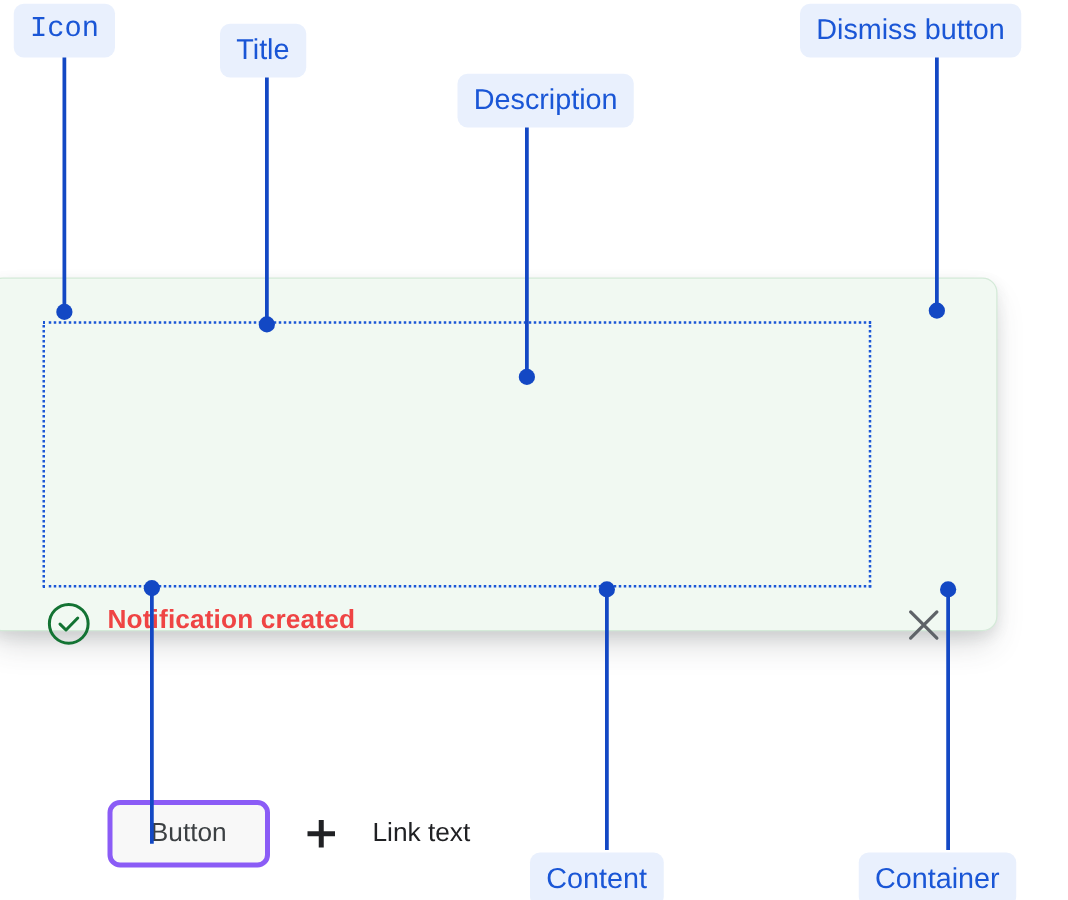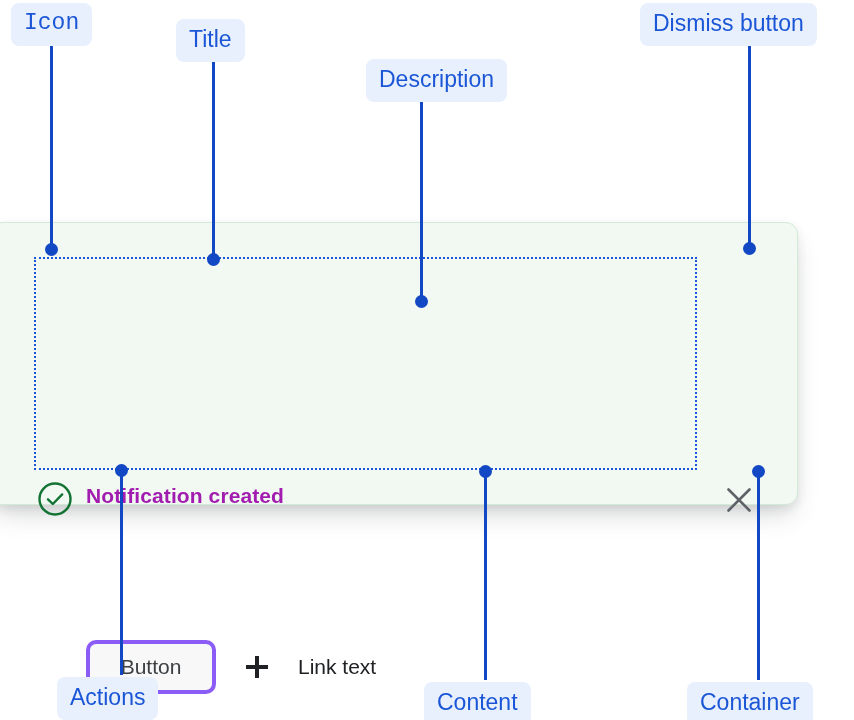--- a/index.html
+++ b/index.html
@@ -24,21 +24,21 @@
     box-shadow:0 14px 26px -6px rgba(60,64,67,.22), 0 4px 10px rgba(60,64,67,.10);
   }
   .card-inner{position:absolute;left:0;top:0;right:0;bottom:0;}
 
   .status-icon{
     position:absolute;left:46px;top:258px;
     width:36px;height:36px;
   }
   .card-title{
     position:absolute;left:95px;top:261px;
-    font-size:21px;font-weight:bold;color:#a21caf;
+    font-size:21px;font-weight:bold;color:#ef4444;
     letter-spacing:.1px;white-space:nowrap;
   }
   .card-desc{
     position:absolute;left:95px;top:308px;
     width:600px;
     font-size:21px;line-height:39px;color:#3c4043;
   }
   .actions-row{
     position:absolute;left:95px;top:417px;
     display:flex;align-items:center;gap:0;
@@ -166,19 +166,18 @@
   <div class="dot" style="left:752px;top:465px;"></div>
 
   <div class="ann-label" style="left:11px;top:3px;font-family:Liberation Mono, monospace;">Icon</div>
 
   <div class="ann-label" style="left:176px;top:19px;">Title</div>
 
   <div class="ann-label" style="left:334px;top:59px;margin-left:32px;">Description</div>
 
   <div class="ann-label" style="left:640px;top:3px;">Dismiss button</div>
 
-  <div class="ann-label" style="left:57px;top:677px;">Actions</div>
 
   <div class="ann-label" style="left:424px;top:682px;">Content</div>
 
   <div class="ann-label" style="left:687px;top:682px;">Container</div>
 
 </div>
 
 </body></html>

